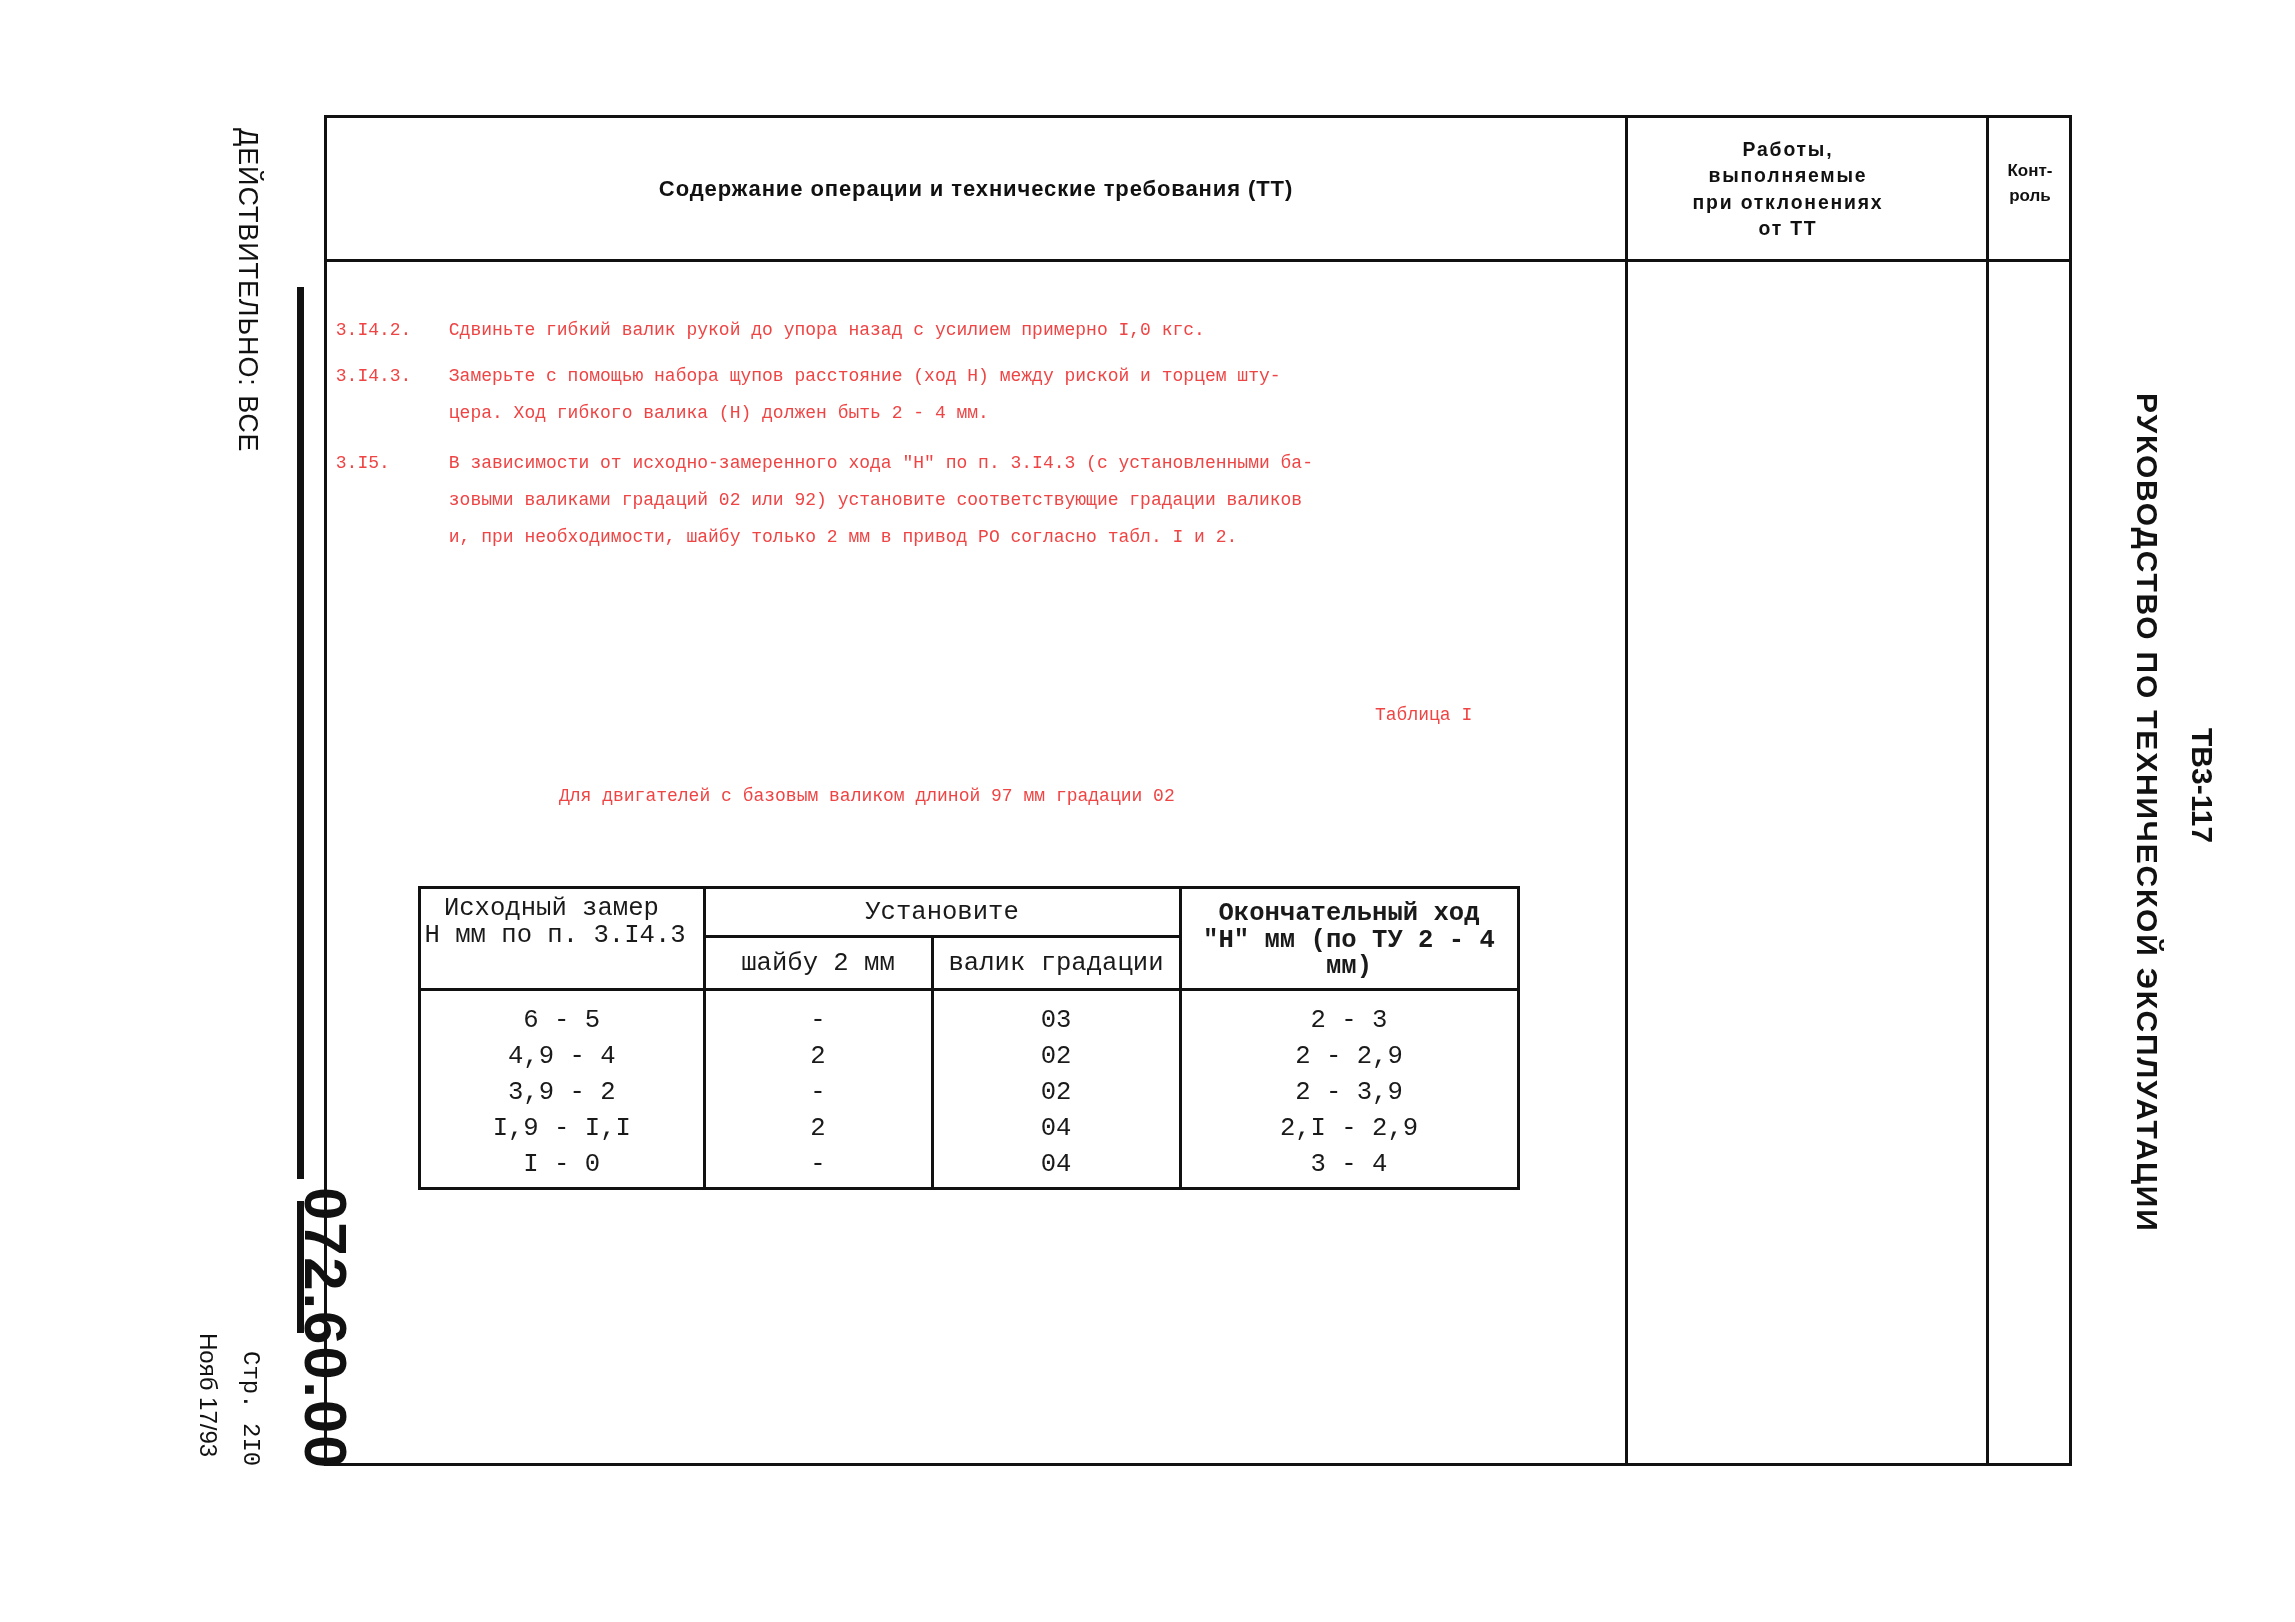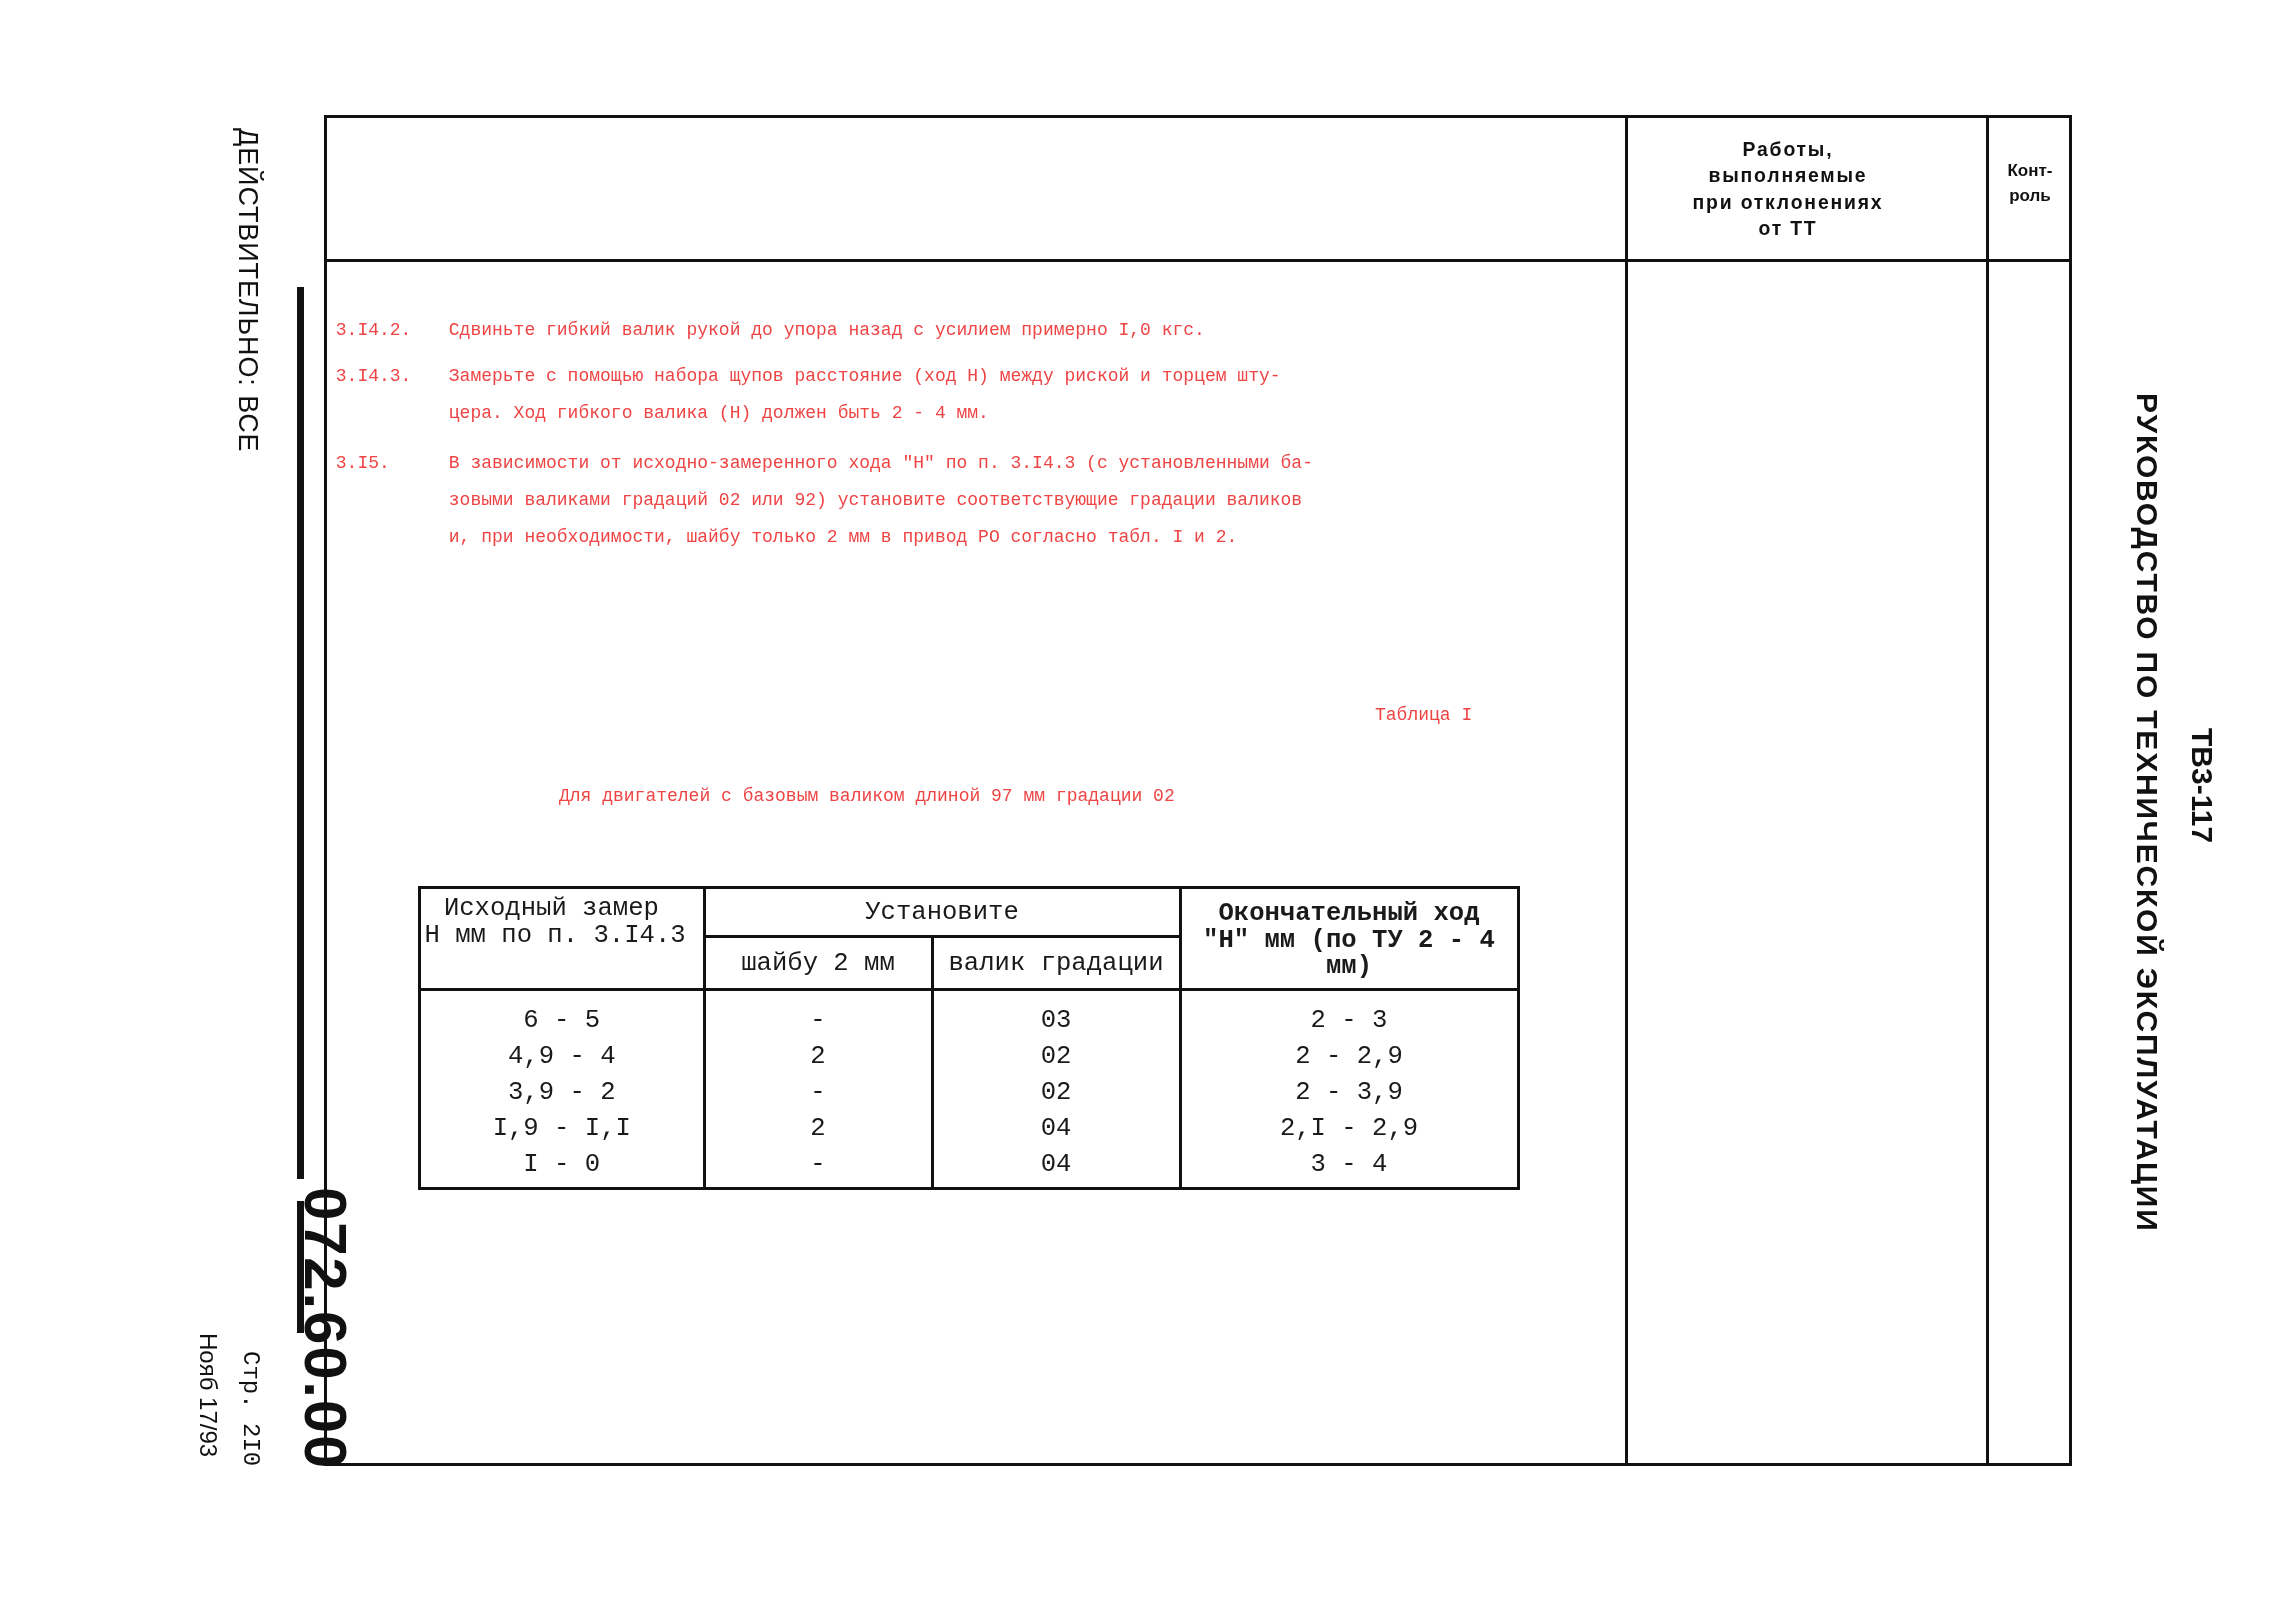--- a/index.html
+++ b/index.html
@@ -71,20 +71,21 @@
 <div class="side side-date">Нояб 17/93</div>
 
 <div class="side side-right-title">РУКОВОДСТВО ПО ТЕХНИЧЕСКОЙ ЭКСПЛУАТАЦИИ</div>
 <div class="side side-right-model">ТВ3-117</div>
 
 <div class="frame">
   <div class="vline" style="left:1298px;"></div>
   <div class="vline" style="left:1659px;"></div>
   <div class="hline" style="top:141px;"></div>
 
+  <div class="hdr hdr-main">Содержание операции и технические требования (ТТ)</div>
   <div class="hdr hdr-dev">
     <div>
       <div>Работы,</div>
       <div>выполняемые</div>
       <div>при отклонениях</div>
       <div>от ТТ</div>
     </div>
   </div>
   <div class="hdr hdr-ctrl">
     <div>

